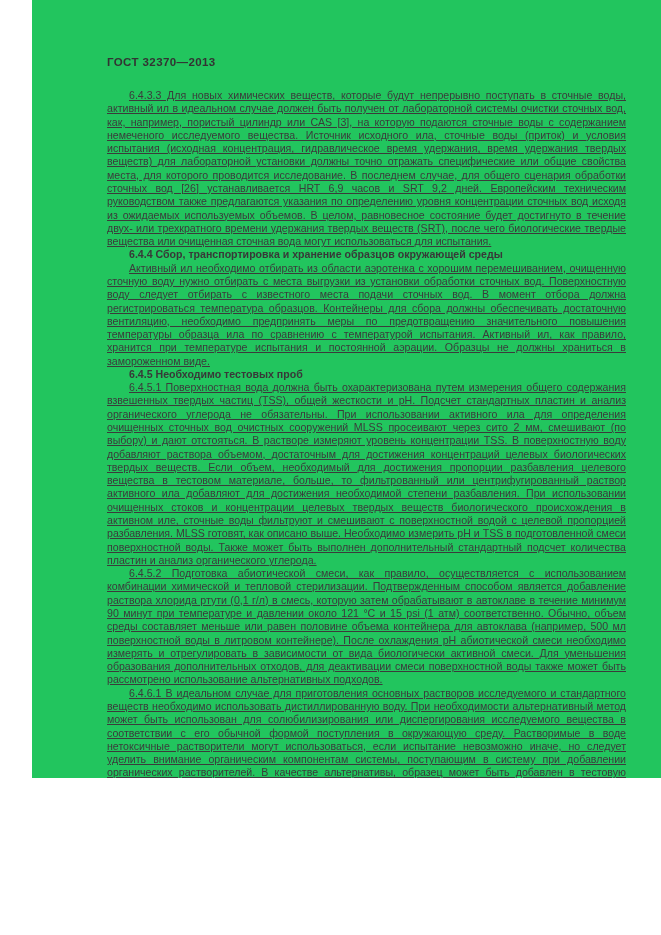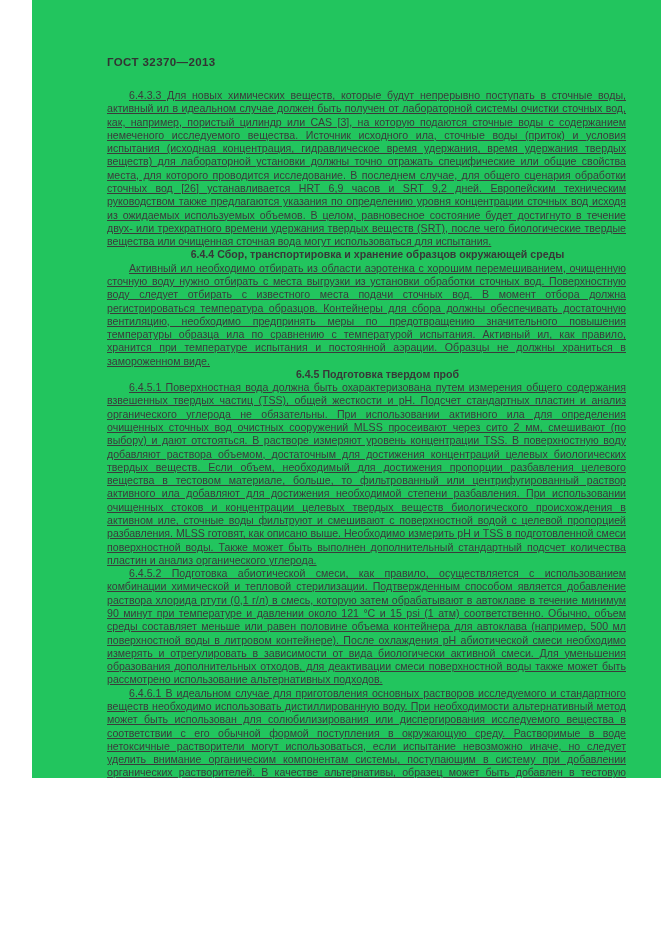--- a/index.html
+++ b/index.html
@@ -29,41 +29,41 @@
     width: 519px;
     font-size: 10.6px;
     line-height: 13.28px;
     text-align: justify;
   }
   .block { margin: 0; padding: 0; }
   .block.p { text-indent: 22px; text-decoration: underline; }
   .block.h {
     font-weight: bold;
     text-indent: 22px;
-    text-align: center;
+    text-align: left;
     color: #383838;
   }
   .doc-footer {
     position: absolute;
     left: 76px;
     top: 841px;
     font-size: 10.5px;
     color: #3b3b3b;
   }
 </style>
 </head>
 <body>
 
 <div class="page">
   <div class="doc-header">ГОСТ 32370—2013</div>
 
   <div class="doc-body" id="doc-body">
       <div class="block p">6.4.3.3 Для новых химических веществ, которые будут непрерывно поступать в сточные воды, активный ил в идеальном случае должен быть получен от лабораторной системы очистки сточных вод, как, например, пористый цилиндр или CAS [3], на которую подаются сточные воды с содержанием немеченого исследуемого вещества. Источник исходного ила, сточные воды (приток) и условия испытания (исходная концентрация, гидравлическое время удержания, время удержания твердых веществ) для лабораторной установки должны точно отражать специфические или общие свойства места, для которого проводится исследование. В последнем случае, для общего сценария обработки сточных вод [26] устанавливается HRT 6,9 часов и SRT 9,2 дней. Европейским техническим руководством также предлагаются указания по определению уровня концентрации сточных вод исходя из ожидаемых используемых объемов. В целом, равновесное состояние будет достигнуто в течение двух- или трехкратного времени удержания твердых веществ (SRT), после чего биологические твердые вещества или очищенная сточная вода могут использоваться для испытания.</div>
       <div class="block h">6.4.4 Сбор, транспортировка и хранение образцов окружающей среды</div>
       <div class="block p">Активный ил необходимо отбирать из области аэротенка с хорошим перемешиванием, очищенную сточную воду нужно отбирать с места выгрузки из установки обработки сточных вод. Поверхностную воду следует отбирать с известного места подачи сточных вод. В момент отбора должна регистрироваться температура образцов. Контейнеры для сбора должны обеспечивать достаточную вентиляцию, необходимо предпринять меры по предотвращению значительного повышения температуры образца ила по сравнению с температурой испытания. Активный ил, как правило, хранится при температуре испытания и постоянной аэрации. Образцы не должны храниться в замороженном виде.</div>
-      <div class="block h">6.4.5 Подготовка твердом проб</div>
+      <div class="block h">6.4.5 Необходимо тестовых проб</div>
       <div class="block p">6.4.5.1 Поверхностная вода должна быть охарактеризована путем измерения общего содержания взвешенных твердых частиц (TSS), общей жесткости и pH. Подсчет стандартных пластин и анализ органического углерода не обязательны. При использовании активного ила для определения очищенных сточных вод очистных сооружений MLSS просеивают через сито 2 мм, смешивают (по выбору) и дают отстояться. В растворе измеряют уровень концентрации TSS. В поверхностную воду добавляют раствора объемом, достаточным для достижения концентраций целевых биологических твердых веществ. Если объем, необходимый для достижения пропорции разбавления целевого вещества в тестовом материале, больше, то фильтрованный или центрифугированный раствор активного ила добавляют для достижения необходимой степени разбавления. При использовании очищенных стоков и концентрации целевых твердых веществ биологического происхождения в активном иле, сточные воды фильтруют и смешивают с поверхностной водой с целевой пропорцией разбавления. MLSS готовят, как описано выше. Необходимо измерить pH и TSS в подготовленной смеси поверхностной воды. Также может быть выполнен дополнительный стандартный подсчет количества пластин и анализ органического углерода.</div>
       <div class="block p">6.4.5.2 Подготовка абиотической смеси, как правило, осуществляется с использованием комбинации химической и тепловой стерилизации. Подтвержденным способом является добавление раствора хлорида ртути (0,1 г/л) в смесь, которую затем обрабатывают в автоклаве в течение минимум 90 минут при температуре и давлении около 121 °C и 15 psi (1 атм) соответственно. Обычно, объем среды составляет меньше или равен половине объема контейнера для автоклава (например, 500 мл поверхностной воды в литровом контейнере). После охлаждения pH абиотической смеси необходимо измерять и отрегулировать в зависимости от вида биологически активной смеси. Для уменьшения образования дополнительных отходов, для деактивации смеси поверхностной воды также может быть рассмотрено использование альтернативных подходов.</div>
       <div class="block p">6.4.6.1 В идеальном случае для приготовления основных растворов исследуемого и стандартного веществ необходимо использовать дистиллированную воду. При необходимости альтернативный метод может быть использован для солюбилизирования или диспергирования исследуемого вещества в соответствии с его обычной формой поступления в окружающую среду. Растворимые в воде нетоксичные растворители могут использоваться, если испытание невозможно иначе, но следует уделить внимание органическим компонентам системы, поступающим в систему при добавлении органических растворителей. В качестве альтернативы, образец может быть добавлен в тестовую систему в чистом виде таким образом, чтобы обеспечить их максимальное и быстрое распределение в тестовых пробах. Для веществ, которые плохо растворимы в воде и обычно взаимодействуют со взвешенными твердыми веществами, может быть целесообразным адсорбировать исследуемое вещество на инертном твердом носителе, который затем добавляется к тестовой системе. Если исследуемое вещество не может быть</div>
     </div>
 
   <div class="doc-footer">50</div>
 </div>
 
 </body></html>

